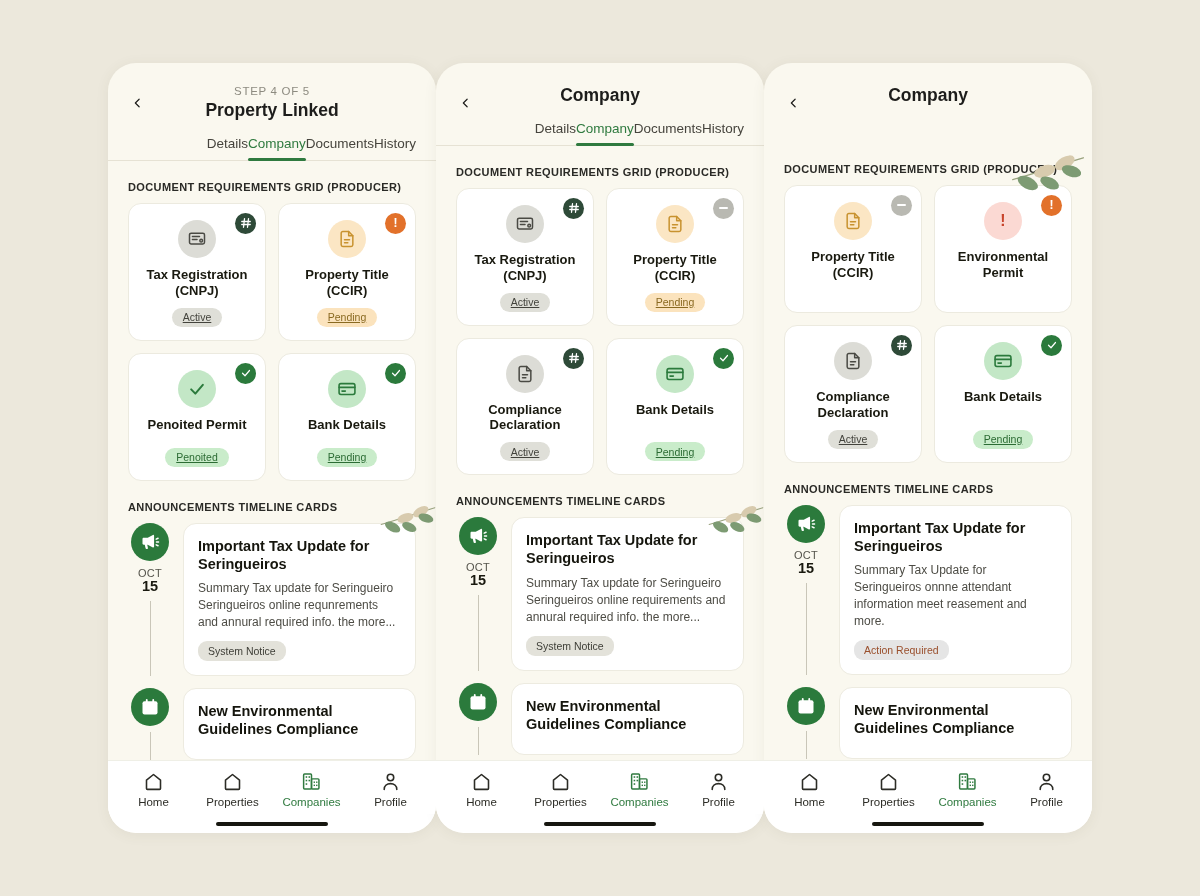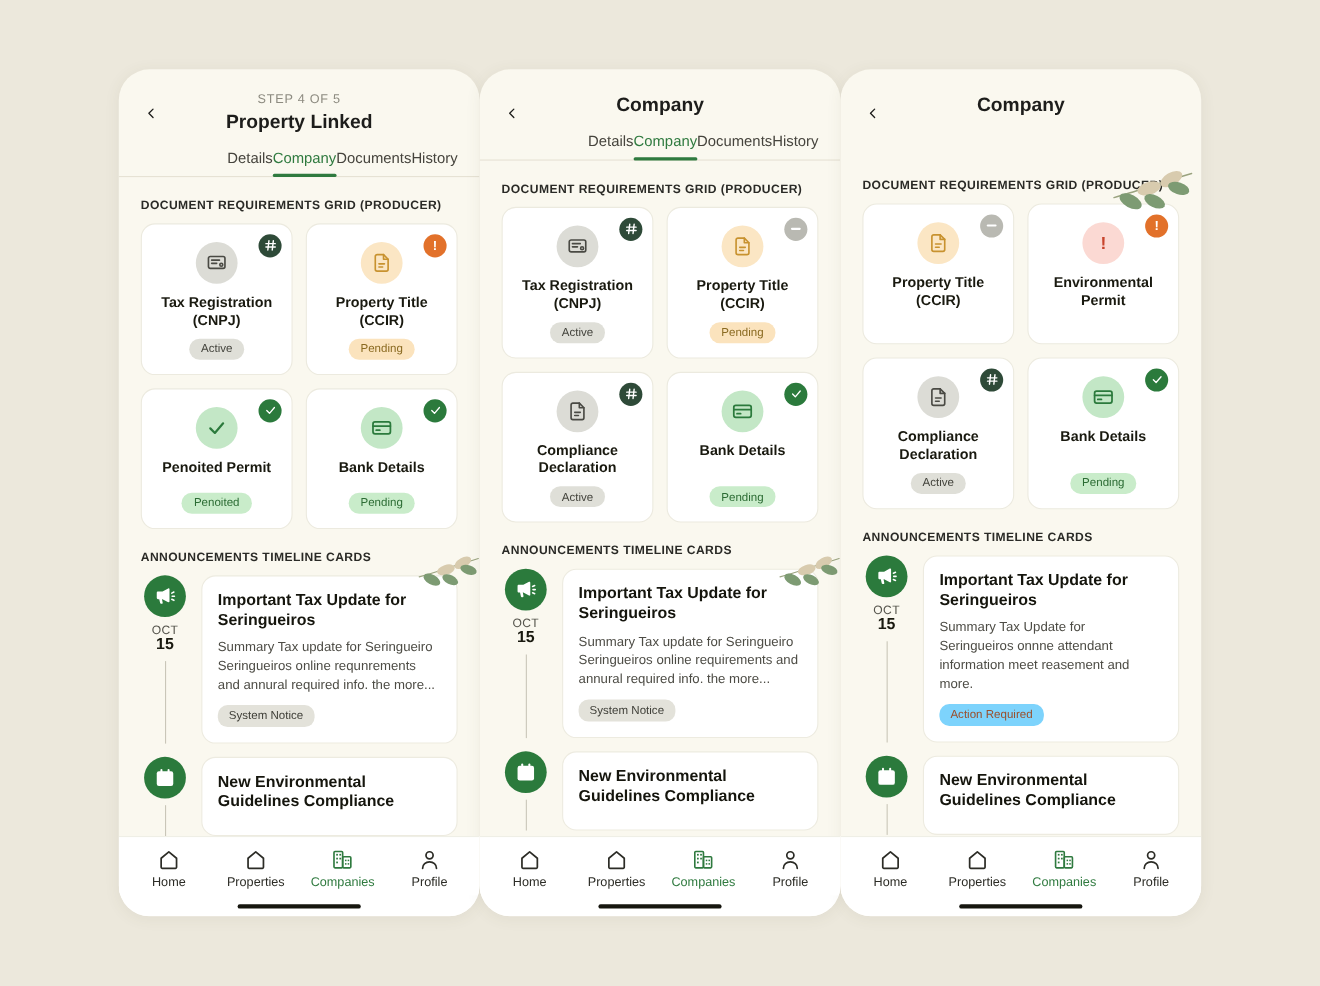--- a/index.html
+++ b/index.html
@@ -83,20 +83,21 @@
   .doc-ic.red  { background:#fbd9d3; }
   .doc-ic svg { width:20px; height:20px; }
   .doc-nm {
     font-size:13px; font-weight:700; color:#19190f;
     text-align:center; line-height:1.22; margin-bottom:9px;
     flex:1 1 auto;
   }
   .pill {
     font-size:10.5px; padding:3.5px 11px; border-radius:10px;
     white-space:nowrap;
+    text-decoration:underline;
   }
   .pill.gray  { background:#dfdfd8; color:#43433c; }
   .pill.amber { background:#fbe3bd; color:#8a6a21; }
   .pill.green { background:#c9ecca; color:#2c6c34; }
   .badge {
     position:absolute; top:9px; right:9px;
     width:21px; height:21px; border-radius:50%;
     display:flex; align-items:center; justify-content:center;
   }
   .badge.dk  { background:#2e4a38; }
@@ -134,21 +135,21 @@
     font-size:14.5px; font-weight:700; color:#15150d;
     line-height:1.25; margin-bottom:7px;
   }
   .card-b {
     font-size:12px; color:#4d4c45; line-height:1.42; margin-bottom:10px;
   }
   .tag {
     display:inline-block; font-size:10.5px; padding:4px 10px;
     border-radius:9px; background:#e3e2da; color:#3e3e37;
   }
-  .tag.rose { background:#7dd3fc; color:#9a4f2c; }
+  .tag.rose { background:#e5e5e5; color:#9a4f2c; }
 
   
   .leaf { position:absolute; pointer-events:none; }
   .leaf.a { right:-4px; top:432px; width:64px; height:48px; }
   .leaf.b { right:2px;  top:78px;  width:84px; height:58px; }
 
   
   .nav {
     flex:0 0 auto; background:#fff; border-top:1px solid #efefe6;
     padding:10px 6px 6px; display:flex; position:relative; z-index:3;

